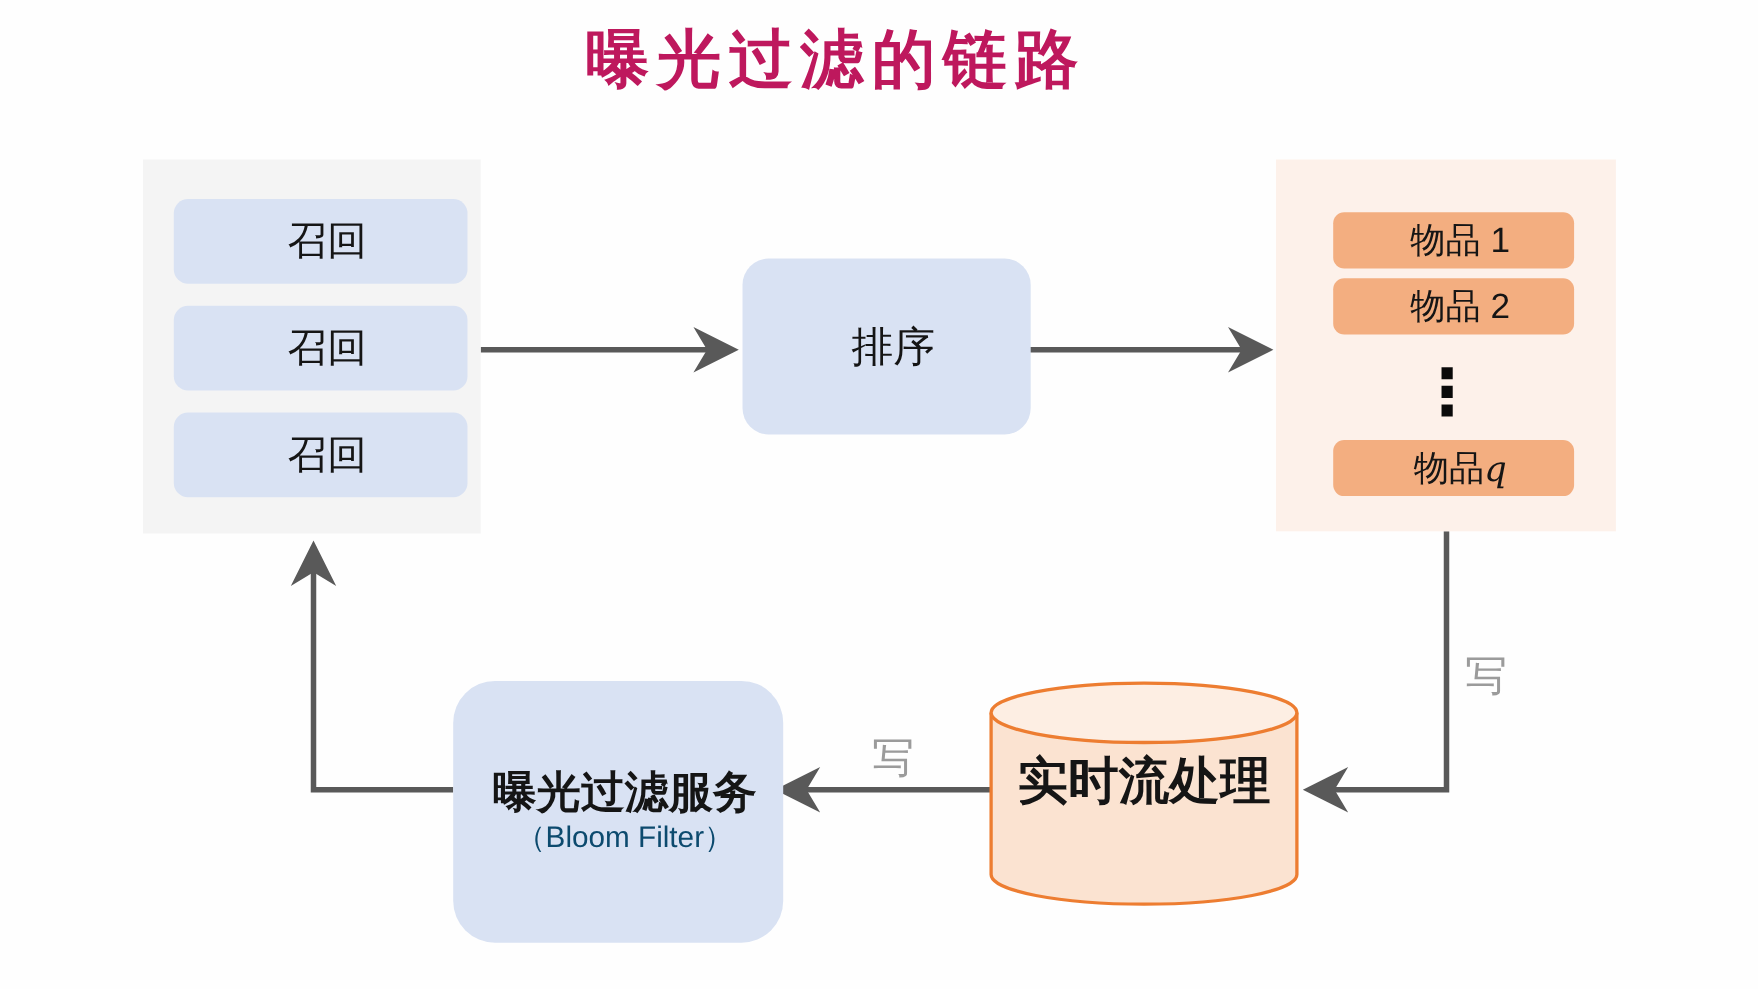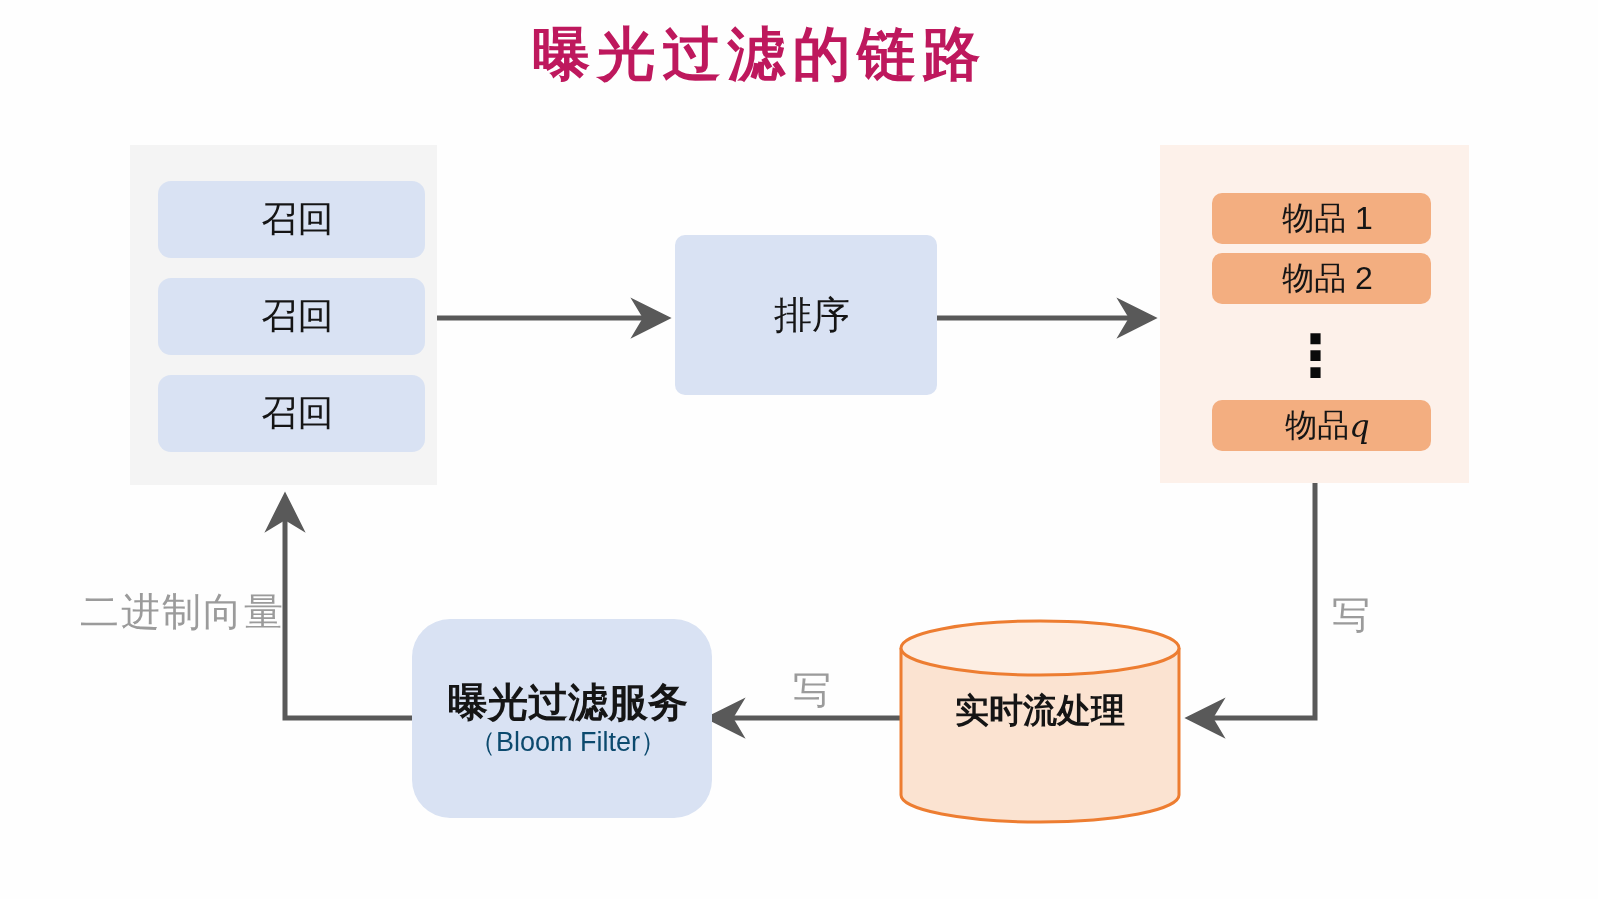--- a/index.html
+++ b/index.html
@@ -15,45 +15,45 @@
   .panel{position:absolute;}
   .panel-left{left:130px;top:145px;width:307px;height:340px;background:var(--panel-gray,#f4f4f4);}
   .panel-right{left:1160px;top:145px;width:309px;height:338px;background:var(--panel-orange,#fdf1ea);}
   .node{display:flex;align-items:center;justify-content:center;text-align:center;padding-left:12px;}
   .recall-box{
     position:absolute;left:28px;width:255px;height:77px;border-radius:13px;
     background:var(--blue-box,#d9e2f3);font-size:36px;
   }
   .recall-1{top:36px;} .recall-2{top:133px;} .recall-3{top:230px;}
   .rank-box{
-    position:absolute;left:675px;top:235px;width:250px;height:160px;border-radius:10px;
+    position:absolute;left:675px;top:235px;width:250px;height:160px;border-radius:24px;
     background:var(--blue-box,#d9e2f3);font-size:38px;
   }
   .item-box{
     position:absolute;left:52px;width:207px;height:51px;border-radius:10px;
     background:var(--orange-box,#f3ae80);font-size:32px;
   }
   .item-1{top:36px;margin-top:12px;} .item-2{top:108px;} .item-q{top:255px;align-items:center;}
   .var{font-family:"DejaVu Serif", serif;font-style:italic;}
   .vdots{
     position:absolute;left:52px;top:176px;width:207px;height:70px;
     display:flex;align-items:center;justify-content:center;
     font-family:"DejaVu Sans", sans-serif;font-weight:bold;font-size:58px;line-height:1;color:#0a0a0a;
   }
   .bloom-box{
-    position:absolute;left:412px;top:619px;width:288px;height:199px;border-radius:38px;
+    position:absolute;left:412px;top:619px;width:288px;height:238px;border-radius:38px;
     background:var(--blue-box,#d9e2f3);flex-direction:column;
   }
   .bloom-box .main,.cyl-text .main{font-size:40px;font-weight:bold;line-height:1.2;}
   .bloom-box .sub,.cyl-text .sub{font-size:27px;font-weight:normal;line-height:1.25;color:#0c4a6e;}
   .cyl-text{
     position:absolute;left:901px;top:655px;width:278px;height:110px;
     display:flex;flex-direction:column;align-items:center;justify-content:center;text-align:center;
   }
-  .cyl-text .main{font-size:34px;}
+  .cyl-text .main{font-size:46px;}
   .cyl-text .sub{font-size:26px;}
   .edge-label{position:absolute;color:var(--label-gray,#9b9b9b);line-height:1;}
   .lbl-binary{left:80px;top:592px;font-size:39px;letter-spacing:2px;}
   .lbl-write-left{left:793px;top:671px;font-size:38px;}
   .lbl-write-right{left:1332px;top:596px;font-size:38px;}
   svg.overlay{position:absolute;left:0;top:0;width:1598px;height:899px;}
   .flow-line{stroke:var(--arrow,#595959);stroke-width:5;fill:none;}
   .arrow-head{fill:var(--arrow,#595959);}
   .cyl-body{fill:var(--cylinder-fill,#fbe3d1);stroke:var(--cylinder-stroke,#ed7d31);stroke-width:3;}
   .cyl-top{fill:var(--cylinder-top-fill,#fdeee3);stroke:var(--cylinder-stroke,#ed7d31);stroke-width:3;}
@@ -102,17 +102,16 @@
 
   <div class="node bloom-box">
     <div class="main">曝光过滤服务</div>
     <div class="sub">（Bloom Filter）</div>
   </div>
 
   <div class="cyl-text">
     <div class="main">实时流处理</div>
   </div>
 
-  <div class="edge-label lbl-binary">二进制向量</div>
   <div class="edge-label lbl-write-left">写</div>
   <div class="edge-label lbl-write-right">写</div>
 
 </div>
 
 </body></html>

